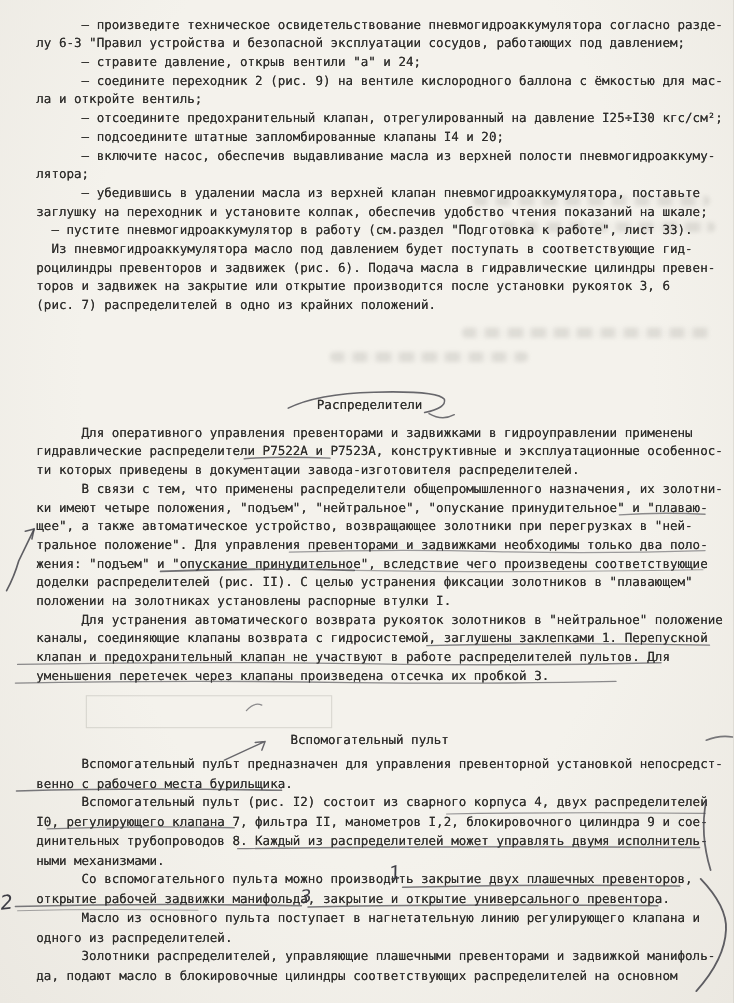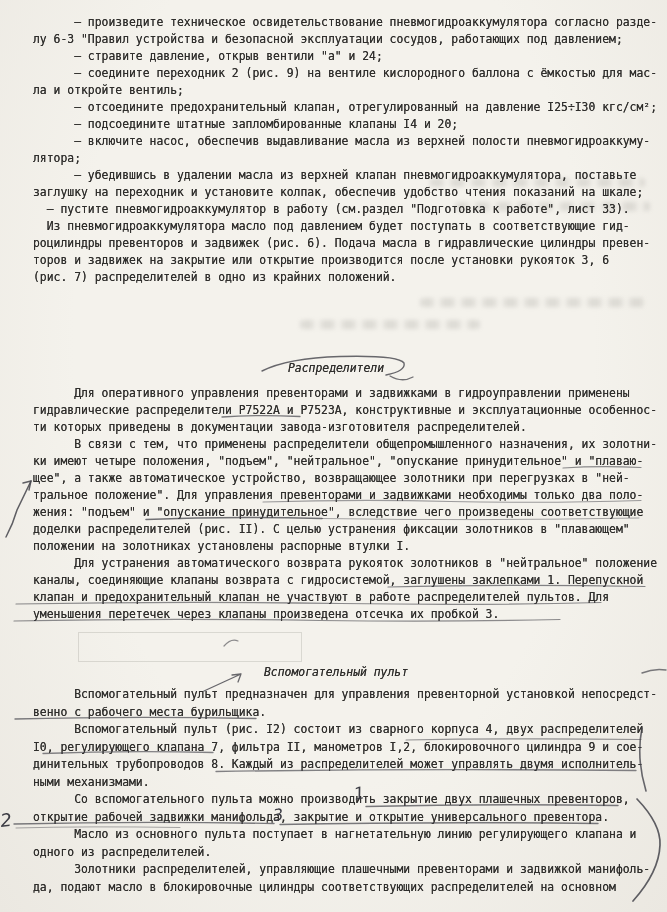--- a/index.html
+++ b/index.html
@@ -12,21 +12,20 @@
   .textcol{position:absolute;left:33px;width:640px;}
   .ln{
     height:17px;white-space:pre;font-size:11.4px;line-height:17px;
     text-shadow:0 0 0.55px rgba(35,34,32,0.8);
     letter-spacing:0;
   }
   .b3 .ln{height:17.5px;line-height:17.5px;}
   .heading{
     position:absolute;white-space:pre;font-size:11.4px;
     text-shadow:0 0 0.6px rgba(35,34,32,0.85);
-    font-style:italic;
   }
   .marks{position:absolute;left:0;top:0;pointer-events:none;}
   .ghost-rect{
     position:absolute;left:78px;top:632px;width:222px;height:28px;
     border:1px solid rgba(125,122,115,0.22);
   }
   .smudge{
     position:absolute;height:9px;border-radius:4px;
     background:repeating-linear-gradient(90deg, rgba(110,108,102,0.16) 0 13px, rgba(110,108,102,0.02) 13px 21px);
     filter:blur(2px);

